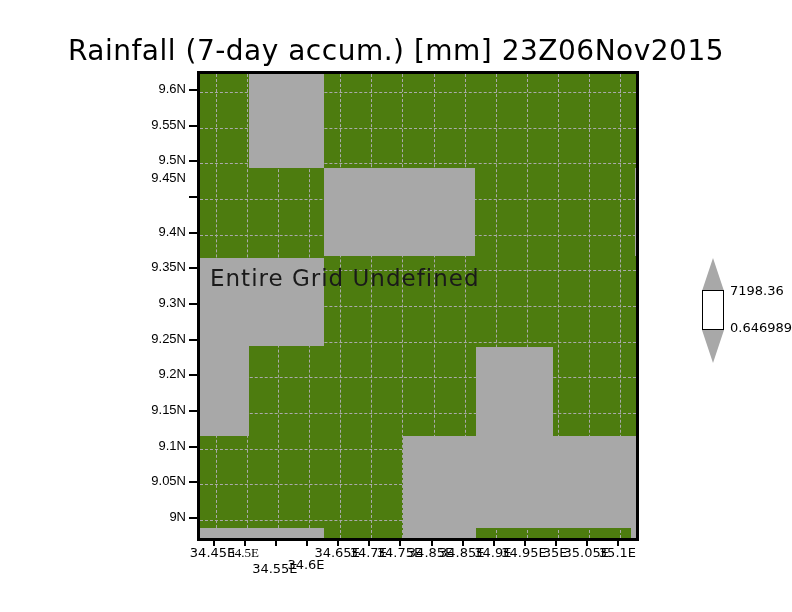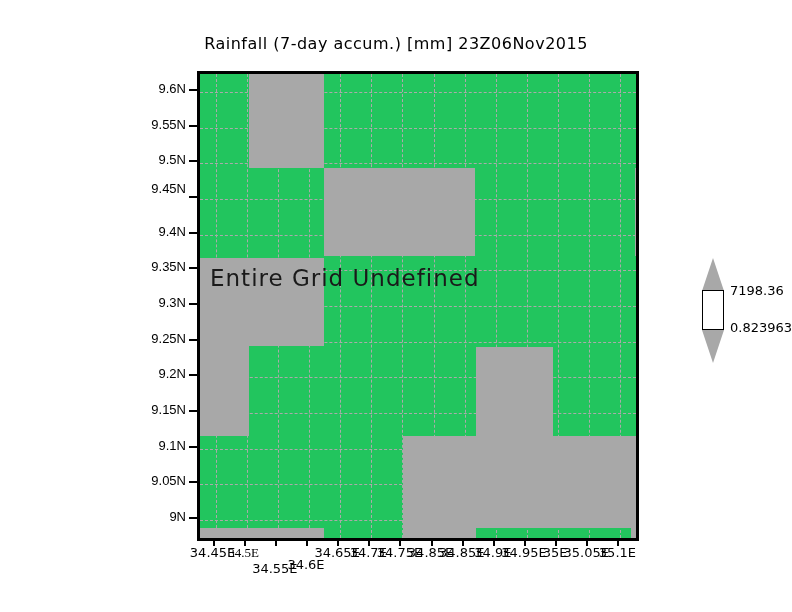--- a/index.html
+++ b/index.html
@@ -15,35 +15,35 @@
     overflow: hidden;
   }
 
   
   #chart-title {
     position: absolute;
     left: 0;
     top: 34px;
     width: 792px;
     text-align: center;
-    font-size: 16px;
+    font-size: 28px;
     letter-spacing: 0.5px;
     color: #000000;
     white-space: pre;
     font-family: "DejaVu Sans", sans-serif;
   }
 
   
   #plot-area {
     position: absolute;
     left: 197px;
     top: 71px;
     width: 436px;
     height: 464px;
-    background: #22c55e;
+    background: #4d7c0f;
     border: 3px solid #000000;
     box-sizing: content-box;
   }
   #plot-inner {
     position: absolute;
     left: 0;
     top: 0;
     width: 436px;
     height: 464px;
     overflow: hidden;
@@ -233,21 +233,21 @@
         <div class="undef-block" style="left: 431px; top: 454px; width: 5px; height: 10px; background: rgb(168, 168, 168);"></div>
       </div>
     <div id="undefined-label">Entire Grid Undefined</div>
   </div>
 </div>
 
 <div id="y-axis-labels">
     <div class="ylabel" style="top: 80.8462px;">9.6N</div>
     <div class="ylabel" style="top: 116.538px;">9.55N</div>
     <div class="ylabel" style="top: 152.231px;">9.5N</div>
-    <div class="ylabel" style="top: 181px;">9.45N</div>
+    <div class="ylabel" style="top: 170px;">9.45N</div>
     <div class="ylabel" style="top: 223.615px;">9.4N</div>
     <div class="ylabel" style="top: 259.308px;">9.35N</div>
     <div class="ylabel" style="top: 295px;">9.3N</div>
     <div class="ylabel" style="top: 330.692px;">9.25N</div>
     <div class="ylabel" style="top: 366.385px;">9.2N</div>
     <div class="ylabel" style="top: 402.077px;">9.15N</div>
     <div class="ylabel" style="top: 437.769px;">9.1N</div>
     <div class="ylabel" style="top: 473.462px;">9.05N</div>
     <div class="ylabel" style="top: 509.154px;">9N</div>
   </div>
@@ -295,14 +295,14 @@
     <div class="tick-x" style="left: 555.143px;"></div>
     <div class="tick-x" style="left: 586.286px;"></div>
     <div class="tick-x" style="left: 617.429px;"></div>
   </div>
 
 <div id="colorbar">
   <div id="colorbar-arrow-up"></div>
   <div id="colorbar-body"></div>
   <div id="colorbar-arrow-down"></div>
   <div class="cb-label" id="cb-label-high">7198.36</div>
-  <div class="cb-label" id="cb-label-low">0.823963</div>
+  <div class="cb-label" id="cb-label-low">0.646989</div>
 </div>
 
 </body></html>

